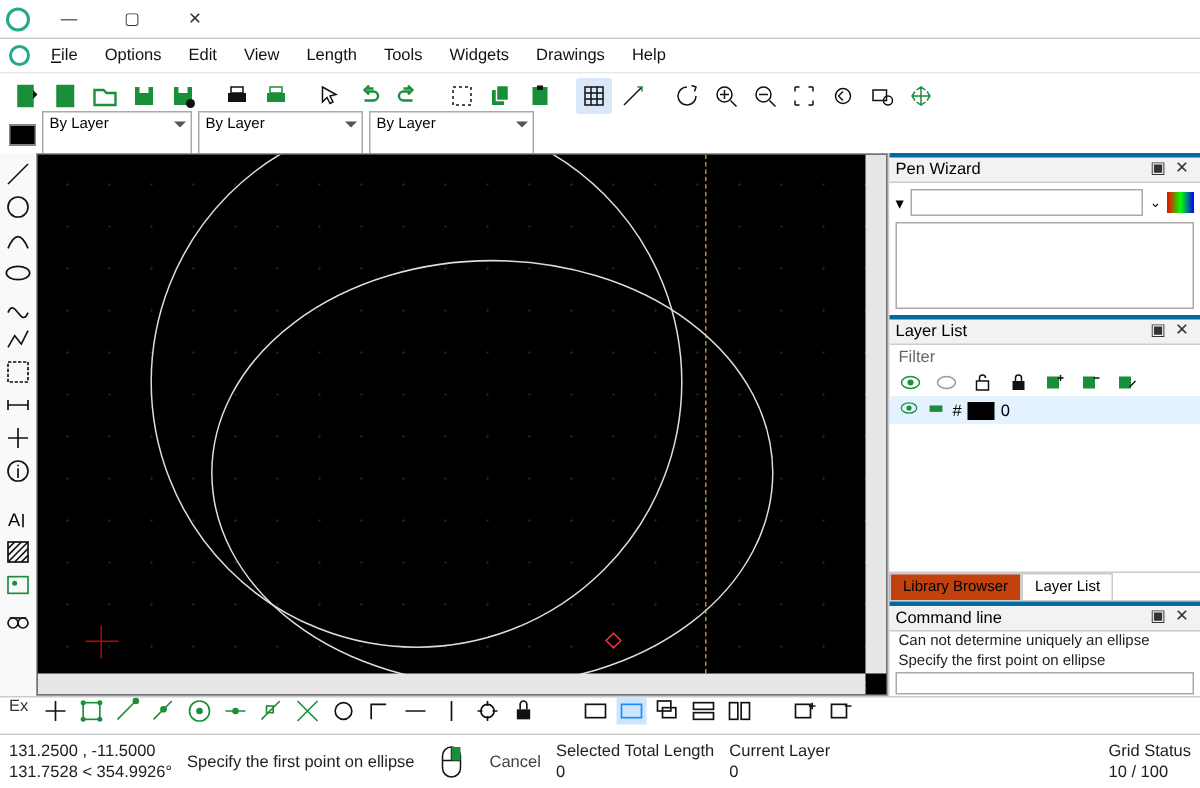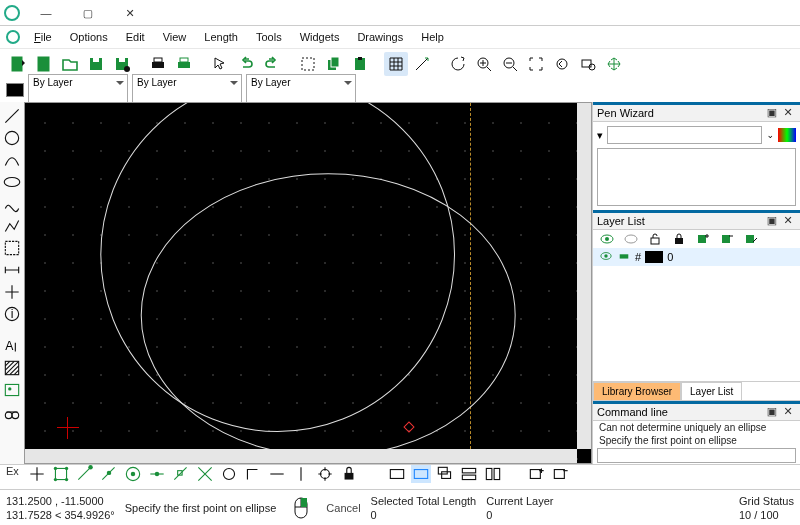--- a/index.html
+++ b/index.html
@@ -35,21 +35,21 @@
 .pw-grad{width:18px;height:14px;background:linear-gradient(90deg,#f00,#0f0,#00f)}
 .pw-box{height:58px;border:1px solid #aaa}
 .layerlist{flex:1;display:flex;flex-direction:column;min-height:0}
 .ll-filter{padding:2px 6px;color:#666}
 .ll-iconrow{display:flex;gap:8px;padding:2px 6px;align-items:center}
 .ll-iconrow i{width:16px;height:14px;display:inline-block}
 .ll-row{display:flex;gap:4px;padding:2px 6px;align-items:center;background:#e4f2ff}
 .ll-row .blk{width:18px;height:12px;background:#000}
 .ll-rest{flex:1;background:#fff}
 .tabsrow{display:flex;border-top:1px solid #ccc}
-.tab{padding:3px 8px;border:1px solid #ccc;border-bottom:none;background:#fdba74;font-size:10px}
+.tab{padding:3px 8px;border:1px solid #ccc;border-bottom:none;background:#c2410c;font-size:10px}
 .tab.active{background:#fff}
 .cmdpane{border-top:1px solid #ccc}
 .cmdlog{padding:1px 6px;font-size:10px;color:#222;white-space:nowrap;overflow:hidden}
 .cmdin{border:1px solid #aaa;margin:1px 4px;padding:1px 4px;font-size:10px}
 .bottombars{border-top:1px solid #ccc}
 .snapbar{height:24px;display:flex;align-items:flex-start;gap:4px;padding:0 6px}
 .snapbar .lbl{margin-right:4px;color:#333}
 .sbtn{width:20px;height:18px;display:flex;align-items:center;justify-content:center}
 .statusbar{height:36px;display:flex;align-items:center;padding:14px 6px;gap:10px;border-top:1px solid #ccc;font-size:10px;color:#222}
 .stcol{display:flex;flex-direction:column;gap:2px}
@@ -323,20 +323,21 @@
       <div class="pw-box"></div>
     </div>
 
     <div class="pane-hd">
       <span>Layer List</span>
       <span class="spacer"></span>
       <span class="pbtn">▣</span>
       <span class="pbtn">✕</span>
     </div>
     <div class="layerlist">
+      <div class="ll-filter">Filter</div>
       <div class="ll-iconrow">
         <i><svg viewBox="0 0 16 14">
               <ellipse cx="8" cy="7" rx="6" ry="4" fill="none" stroke="#1a8f3a"></ellipse>
               <circle cx="8" cy="7" r="2" fill="#1a8f3a"></circle>
             </svg></i>
         <i><svg viewBox="0 0 16 14">
               <ellipse cx="8" cy="7" rx="6" ry="4" fill="none" stroke="#999"></ellipse>
             </svg></i>
         <i><svg viewBox="0 0 16 14">
               <rect x="4" y="6" width="8" height="6" fill="none" stroke="#111"></rect>

